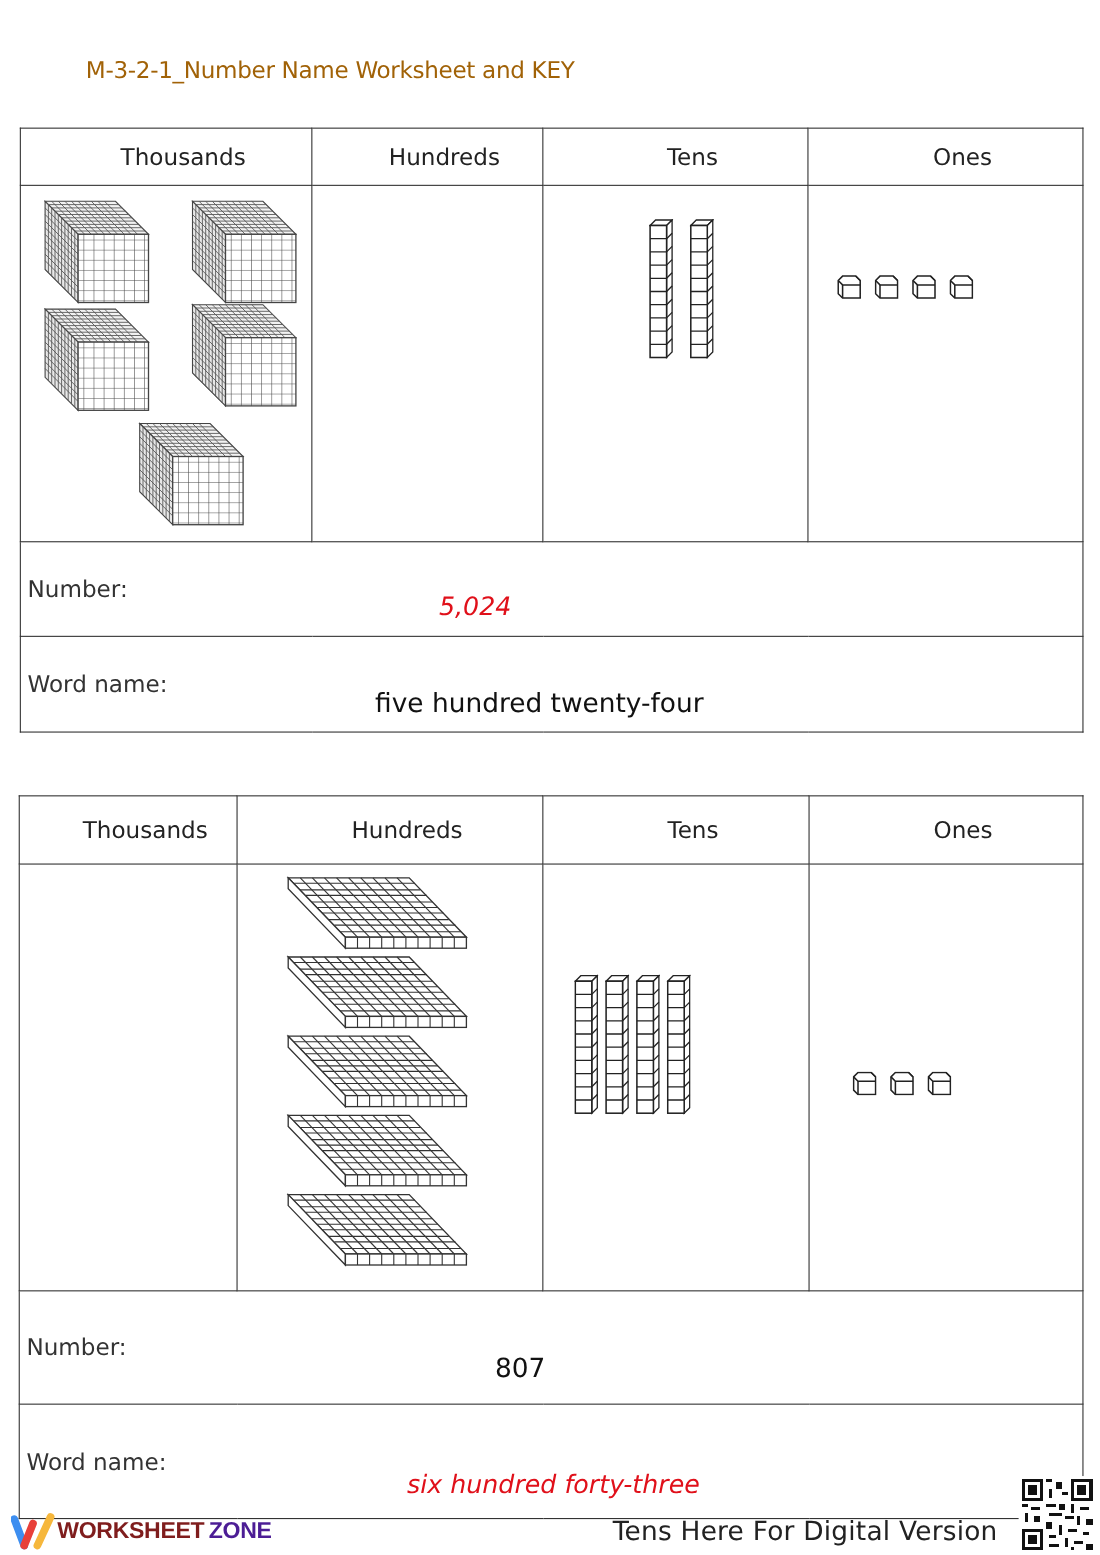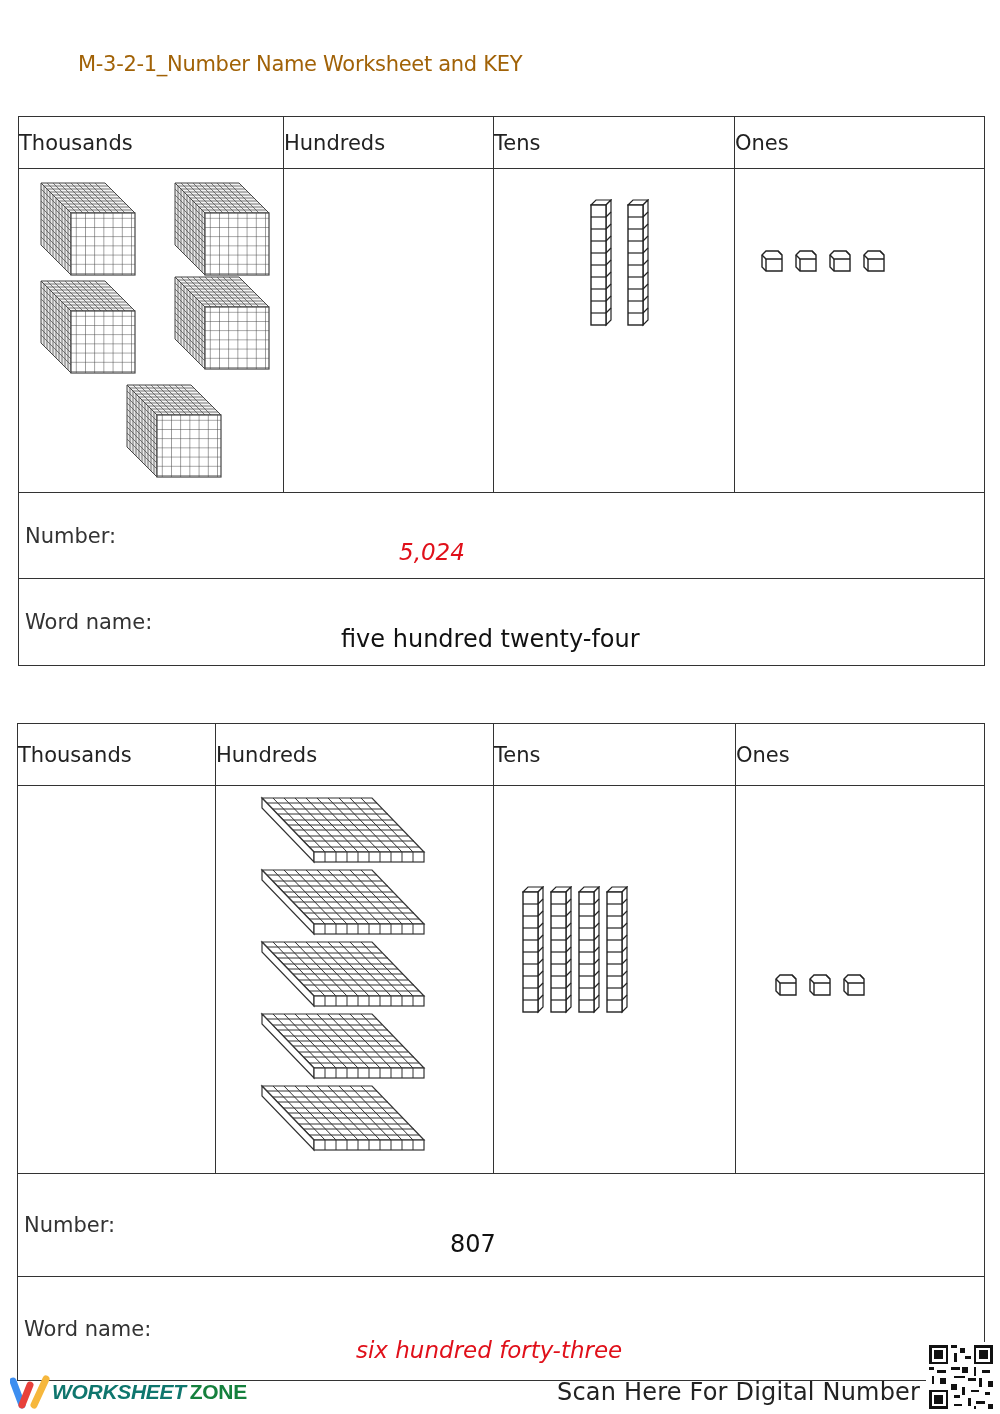--- a/index.html
+++ b/index.html
@@ -11,37 +11,37 @@
     font-size: 21px; color: #a16207; letter-spacing: -0.3px;
   }
 
   table.pv {
     position: absolute; border-collapse: collapse; table-layout: fixed;
   }
   table.pv td, table.pv th {
     border: 1.5px solid #333; vertical-align: middle;
   }
   table.pv th {
-    font-weight: normal; font-size: 21px; color: #222; text-align: left;
+    font-weight: normal; font-size: 21px; color: #222; text-align: center; padding-left: 31px;
   }
   td.blocks { position: relative; padding: 0; }
   td.row-label { font-size: 21px; color: #333; padding-left: 6px; }
   .row-value { position: absolute; font-size: 23px; margin-top: 20px; }
   .red-ans { color: #e0101a; font-style: italic; }
   .black-ans { color: #111; }
 
   #t1 { left: 18px; top: 116px; width: 966px; }
   #t2 { left: 17px; top: 723px; width: 967px; }
 
   .icon-abs { position: absolute; display: block; }
 
   .footer-logo { position: absolute; left: 10px; top: 1374px; height: 36px; display: flex; align-items: center; }
   .logo-text { font-family: "Liberation Sans", sans-serif; font-weight: bold; font-size: 21px; letter-spacing: -0.3px; }
-  .logo-ws { color: #0f766e; font-style: italic; }
-  .logo-zone { color: #15803d; margin-left: 4px; }
+  .logo-ws { color: #7f1d1d; }
+  .logo-zone { color: #4c1d95; margin-left: 4px; }
   .scan-text { position: absolute; left: 557px; top: 1378px; font-size: 24px; color: #222; font-family: "DejaVu Sans", sans-serif; letter-spacing: 0.2px; }
   .qr { position: absolute; left: 926px; top: 1342px; width: 70px; height: 70px; background: #fff; }
 </style>
 </head>
 <body>
 
 <div class="doc-title">M-3-2-1_Number Name Worksheet and KEY</div>
 
 <table class="pv" id="t1">
   <colgroup>
@@ -175,36 +175,36 @@
   </tr>
   <tr style="height:103px">
     <td colspan="4" class="row-label" style="position:relative">
       <span>Number:</span>
       <span class="row-value black-ans" style="left:432px;top:36px;font-size:24px">807</span>
     </td>
   </tr>
   <tr style="height:104px">
     <td colspan="4" class="row-label" style="position:relative">
       <span>Word name:</span>
-      <span class="row-value red-ans" style="left:338px;top:40px">six hundred forty-three</span>
+      <span class="row-value red-ans" style="left:352px;top:40px">six hundred forty-three</span>
     </td>
   </tr>
 </tbody>
   </table>
 
 <div class="footer-logo">
   <svg width="42" height="34" viewBox="0 0 42 34">
     <path d="M3 6 L12 30" stroke="#3d8ef0" stroke-width="7" stroke-linecap="round" fill="none"></path>
     <path d="M12 30 L20 10" stroke="#e8403a" stroke-width="7" stroke-linecap="round" fill="none"></path>
     <path d="M24 30 L36 4" stroke="#f6b73c" stroke-width="7" stroke-linecap="round" fill="none"></path>
   </svg>
   <span class="logo-text logo-ws">WORKSHEET</span>
   <span class="logo-text logo-zone">ZONE</span>
 </div>
-<div class="scan-text">Scan Here For Digital Number</div>
+<div class="scan-text">Tens Here For Digital Version</div>
 <svg class="qr" viewBox="0 0 25 25" width="70" height="70" shape-rendering="crispEdges">
   <rect width="25" height="25" fill="#fff"></rect>
   <g fill="#111">
     <rect x="1" y="1" width="7" height="7"></rect>
       <rect x="2" y="2" width="5" height="5" fill="#fff"></rect>
       <rect x="3" y="3" width="3" height="3"></rect>
     <rect x="17" y="1" width="7" height="7"></rect>
       <rect x="18" y="2" width="5" height="5" fill="#fff"></rect>
       <rect x="19" y="3" width="3" height="3"></rect>
     <rect x="1" y="17" width="7" height="7"></rect>

